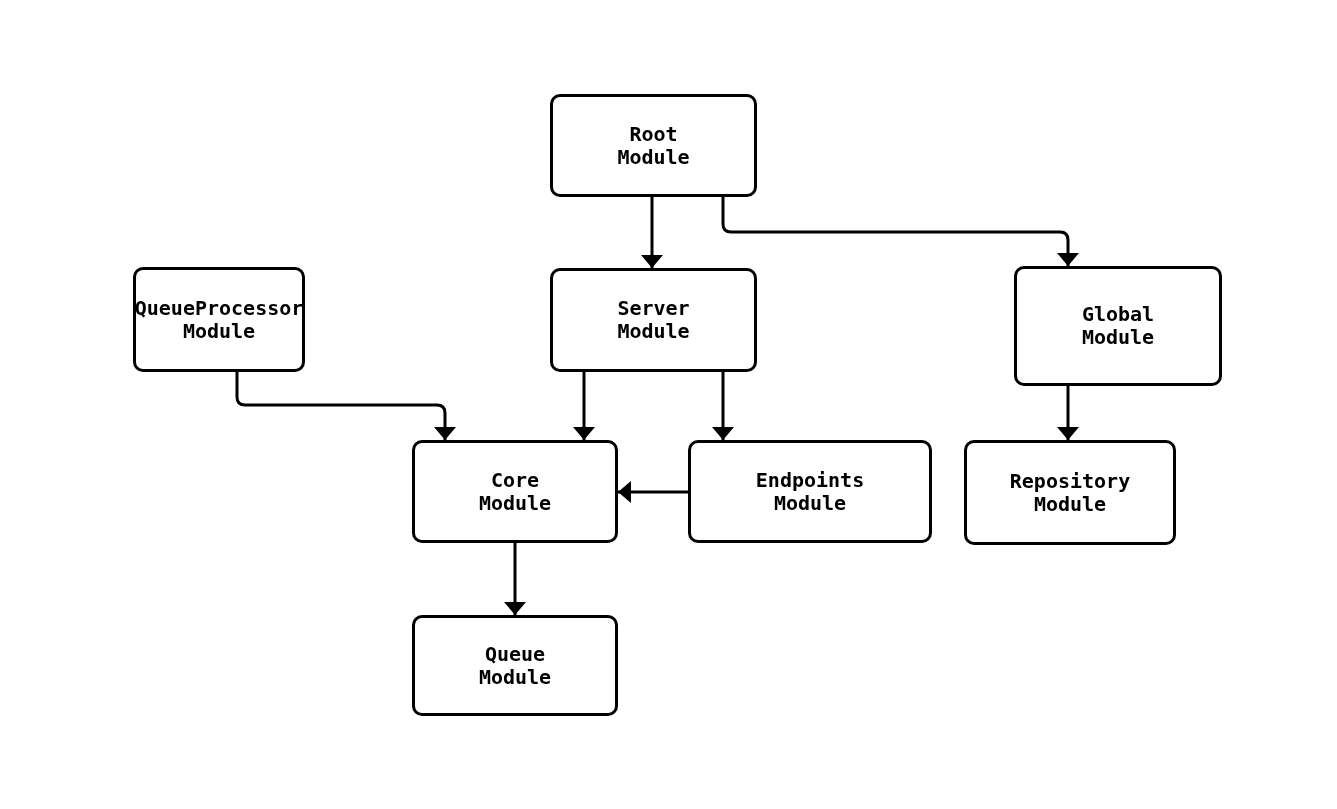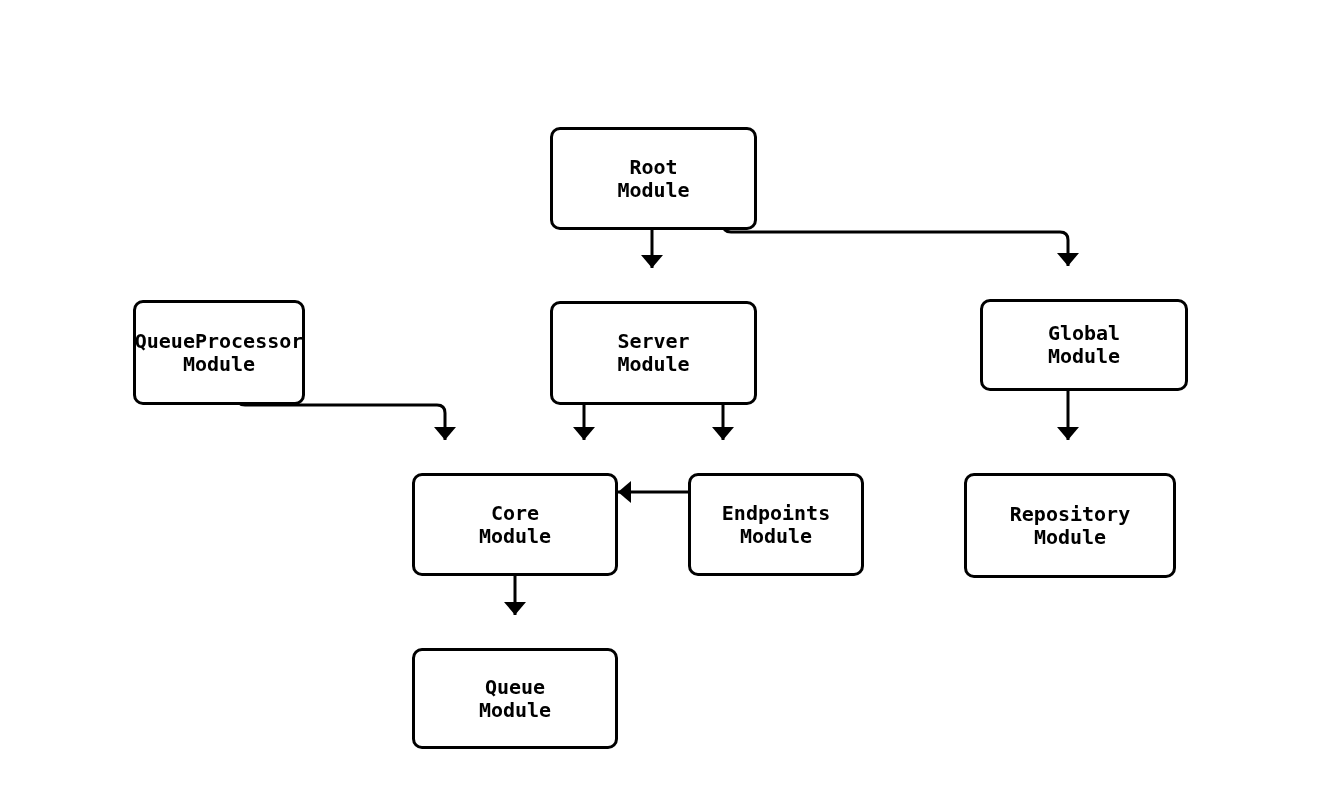--- a/index.html
+++ b/index.html
@@ -37,21 +37,20 @@
     justify-content: center;
     border: 3px solid #000000;
     border-radius: 10px;
     background: #ffffff;
     font-family: "DejaVu Sans Mono", monospace;
     font-weight: bold;
     font-size: 20px;
     line-height: 23px;
     color: #000000;
     text-align: center;
-    margin-top: 33px;
   }
   .edge-path {
     fill: none;
     stroke: #000000;
     stroke-width: 3;
   }
   .edge-arrowhead {
     fill: #000000;
     stroke: none;
   }
@@ -84,29 +83,29 @@
         <div class="node-label-line">Module</div>
       </div>
       <div class="node" style="left: 133px; top: 267px; width: 172px; height: 105px;">
         <div class="node-label-line">QueueProcessor</div>
         <div class="node-label-line">Module</div>
       </div>
       <div class="node" style="left: 550px; top: 268px; width: 207px; height: 104px;">
         <div class="node-label-line">Server</div>
         <div class="node-label-line">Module</div>
       </div>
-      <div class="node" style="left: 980px; top: 266px; width: 208px; height: 92px;">
+      <div class="node" style="left: 1014px; top: 266px; width: 208px; height: 120px;">
         <div class="node-label-line">Global</div>
         <div class="node-label-line">Module</div>
       </div>
       <div class="node" style="left: 412px; top: 440px; width: 206px; height: 103px; text-align: center;">
         <div class="node-label-line">Core</div>
         <div class="node-label-line">Module</div>
       </div>
-      <div class="node" style="left: 688px; top: 440px; width: 176px; height: 103px;">
+      <div class="node" style="left: 688px; top: 440px; width: 244px; height: 103px;">
         <div class="node-label-line">Endpoints</div>
         <div class="node-label-line">Module</div>
       </div>
       <div class="node" style="left: 964px; top: 440px; width: 212px; height: 105px;">
         <div class="node-label-line">Repository</div>
         <div class="node-label-line">Module</div>
       </div>
       <div class="node" style="left: 412px; top: 615px; width: 206px; height: 101px;">
         <div class="node-label-line">Queue</div>
         <div class="node-label-line">Module</div>

